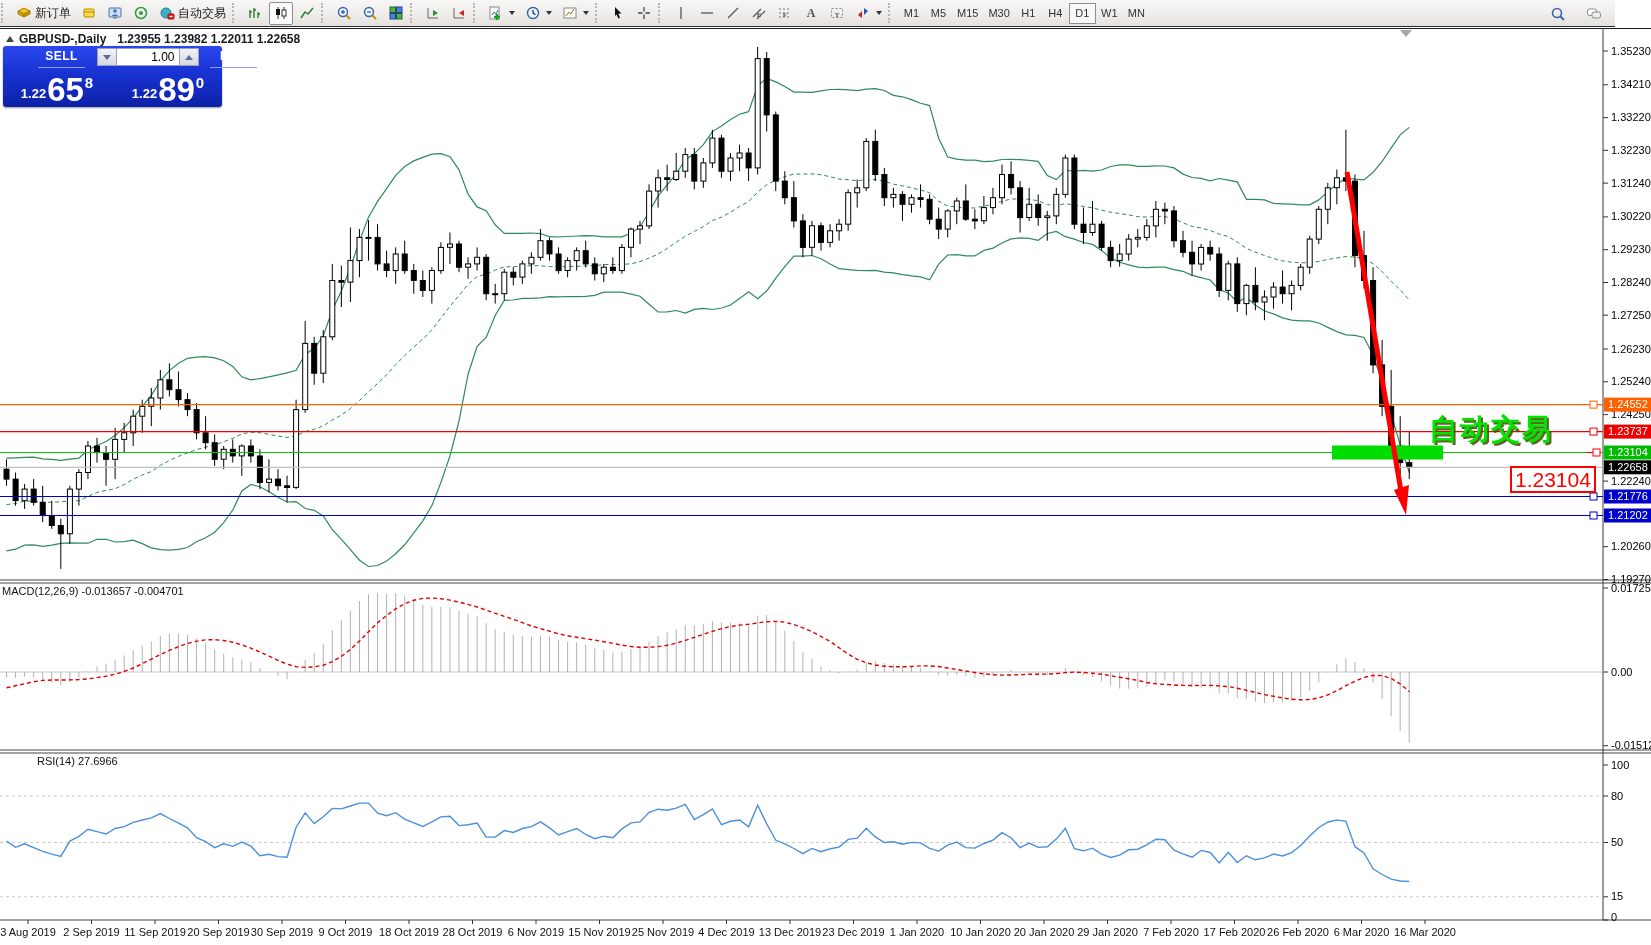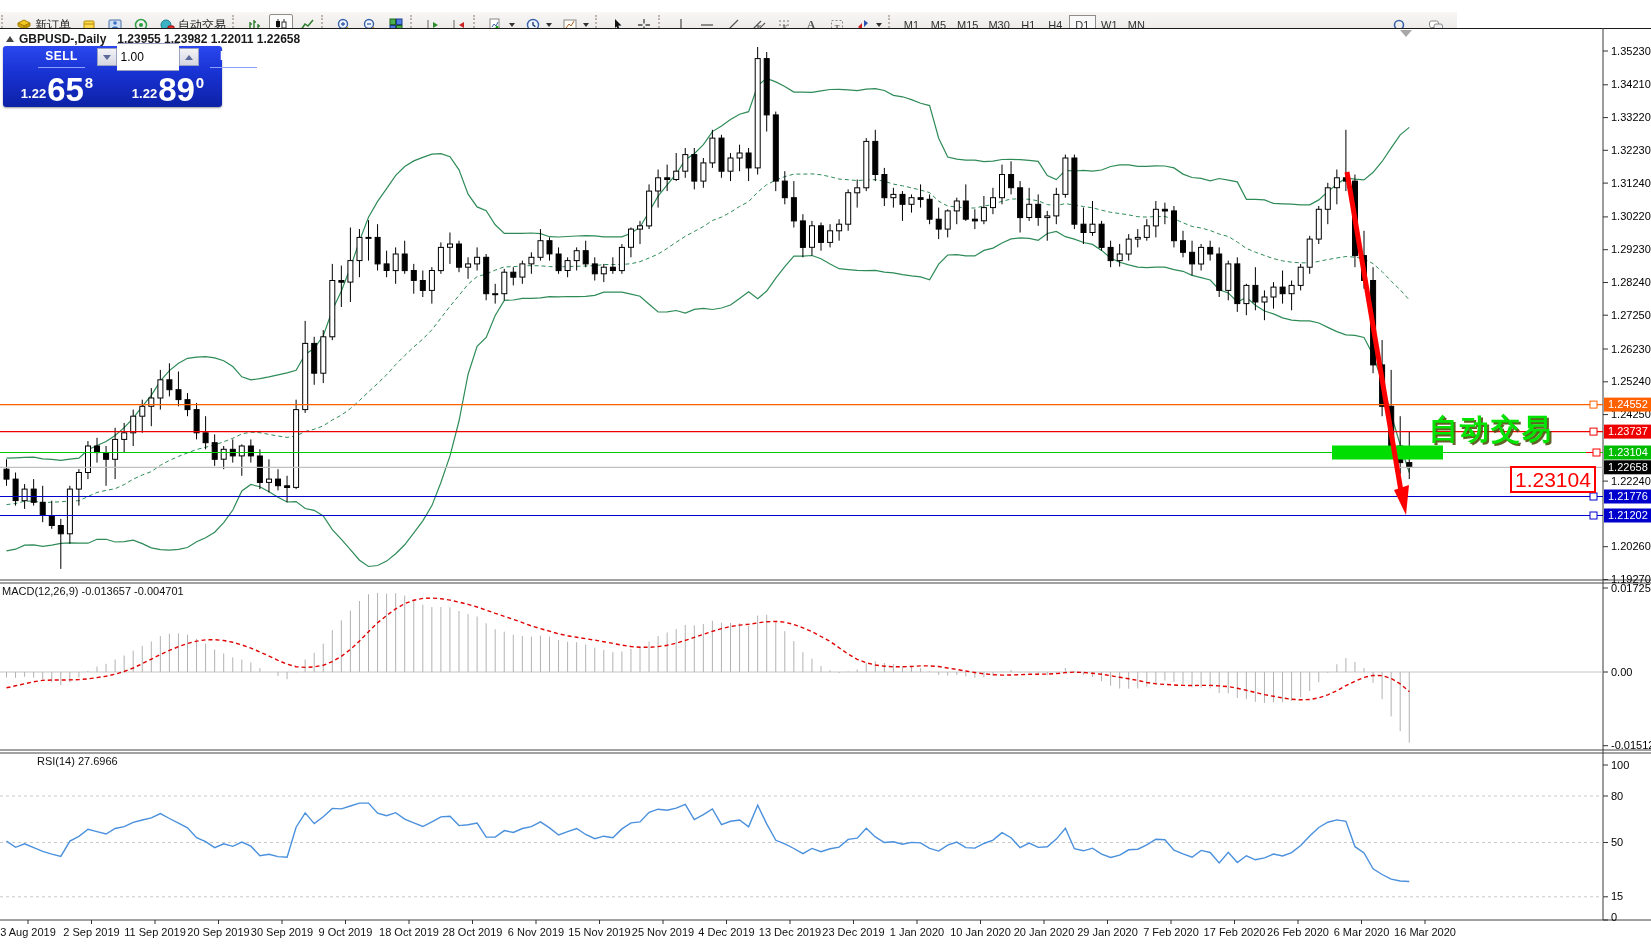--- a/index.html
+++ b/index.html
@@ -1,18 +1,18 @@
 <!DOCTYPE html>
 <html><head>
 <meta charset="utf-8">
 <style>
   html,body{margin:0;padding:0;background:#fff;font-family:"Liberation Sans","DejaVu Sans",sans-serif;}
   #stage{position:relative;width:1651px;height:945px;overflow:hidden;background:#fff;}
   
-  #toolbar{position:absolute;left:0;top:12px;width:1457px;height:27px;
+  #toolbar{position:absolute;left:0;top:0;width:1615px;height:27px;
     background:linear-gradient(180deg,#f8f7f6 0%,#efedeb 55%,#e4e1de 100%);
     border-bottom:1px solid #2b2b2b;display:flex;align-items:center;box-sizing:border-box;}
   .grip{width:7px;height:20px;margin:0 1px;border-left:2px dotted #b9b6b0;}
   .tb-btn{height:23px;min-width:24px;display:flex;align-items:center;justify-content:center;
     padding:0 3px;margin:0 1px;border:1px solid transparent;border-radius:2px;box-sizing:border-box;
     font-size:12px;color:#222;cursor:default;gap:3px;white-space:nowrap;}
   .tb-btn.active{background:#fbfbfb;border:1px solid #8f8d89;}
   .tb-btn .lbl{font-size:12px;}
   .caret{width:0;height:0;border-left:3px solid transparent;border-right:3px solid transparent;border-top:4px solid #333;margin-left:2px;}
   .tf-btn{height:21px;min-width:27px;display:flex;align-items:center;justify-content:center;
@@ -30,22 +30,22 @@
     background:linear-gradient(180deg,#2a47ee 0%,#1832d2 45%,#0d21a6 100%);
     box-shadow:0 1px 2px rgba(0,0,0,.4);color:#fff;}
   #tp-row1{position:absolute;left:0;top:0;height:22px;width:100%;display:flex;align-items:center;padding-left:35px;}
   .tp-side{width:47px;text-align:center;font-size:12px;font-weight:bold;letter-spacing:.5px;
     border-bottom:1px solid #8fa0ff;height:21px;line-height:21px;}
   #tp-spin{flex:1;display:flex;align-items:center;justify-content:center;height:22px;gap:0;}
   .spin-btn{width:20px;height:18px;background:linear-gradient(#f2f2f6,#d6d6e2);border:1px solid #9aa0c0;
     display:flex;align-items:center;justify-content:center;box-sizing:border-box;}
   .tri-up{width:0;height:0;border-left:4px solid transparent;border-right:4px solid transparent;border-bottom:5px solid #5a6a9a;}
   .tri-dn{width:0;height:0;border-left:4px solid transparent;border-right:4px solid transparent;border-top:5px solid #5a6a9a;}
-  #vol{width:62px;height:28px;border:1px solid #9aa0c0;border-left:none;border-right:none;
-    font-size:12px;text-align:left;padding:0 4px;box-sizing:border-box;background:#fff;color:#000;}
+  #vol{width:62px;height:18px;border:1px solid #9aa0c0;border-left:none;border-right:none;
+    font-size:12px;text-align:right;padding:0 4px;box-sizing:border-box;background:#fff;color:#000;}
   #tp-row2{position:absolute;left:0;top:23px;height:38px;width:100%;display:flex;gap:3px;}
   .tp-price{flex:1;display:flex;align-items:flex-end;justify-content:center;padding-bottom:2px;}
   .tp-pre{font-size:13px;font-weight:bold;margin:0 1px 4px 0;}
   .tp-big{font-size:33px;font-weight:bold;line-height:30px;}
   .tp-sup{font-size:15px;font-weight:bold;margin:0 0 14px 1px;}
   
   .pane-label{position:absolute;font-size:11px;color:#111;}
   #cn-note{position:absolute;left:1429px;top:382px;font-size:29px;font-weight:bold;color:#00e400;
     letter-spacing:2px;text-shadow:2px 2px 0 rgba(70,70,0,.85);white-space:nowrap;}
   #callout{position:absolute;left:1510px;top:438px;font-size:21px;color:#f00;

